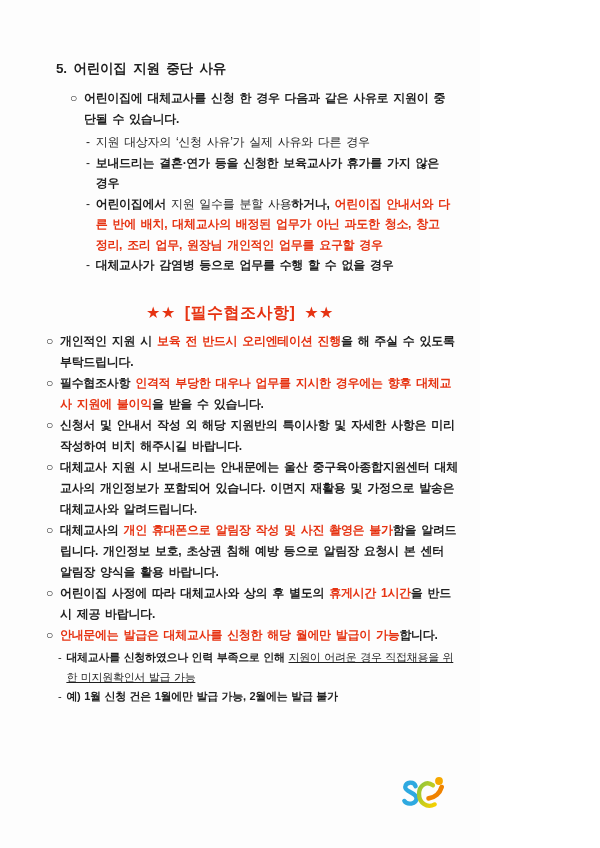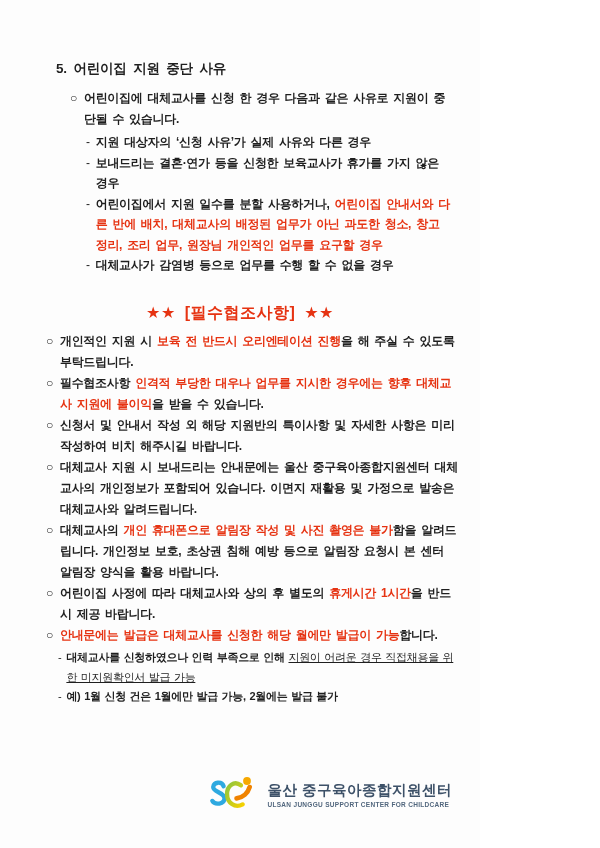--- a/index.html
+++ b/index.html
@@ -7,21 +7,21 @@
   .page {
     position:relative;
     width:480px; height:848px;
     background:#fdfdfd;
     font-family:"Liberation Sans","DejaVu Sans",sans-serif;
     color:#1f1f1f;
     overflow:hidden;
   }
   
   .run-n  { font-weight:bold; }
-  .run-b  { font-weight:bold; }
+  .run-b  { font-weight:normal; }
   .run-rb { font-weight:bold; color:#e63312; }
   .run-u  { text-decoration:underline; }
   
   .section5 {
     position:absolute; top:60px; left:56px; right:26px;
     font-size:12px; letter-spacing:-0.3px; word-spacing:2px;
   }
   .section5 .title {
     font-size:13.5px; font-weight:bold; letter-spacing:-0.2px; word-spacing:3px;
     margin-bottom:10px;
@@ -149,19 +149,15 @@
         <linearGradient id="cg" x1="0" y1="0" x2="1" y2="1">
           <stop offset="0" stop-color="#8dc63f"></stop>
           <stop offset="1" stop-color="#f6d100"></stop>
         </linearGradient>
       </defs>
       <path d="M18 16 C16 10 6 11 6 17 C6 23 19 23 19 30 C19 37 8 38 5 33" stroke="#2ea9e0" fill="none" stroke-width="5" stroke-linecap="round"></path>
       <path d="M38 15 C30 9 22 16 22 25 C22 35 31 42 40 37" stroke="url(#cg)" fill="none" stroke-width="5" stroke-linecap="round"></path>
       <circle cx="45" cy="10" r="4.5" fill="#f6a800"></circle>
       <path d="M33 30 C40 29 46 24 48 17" stroke="#f08300" fill="none" stroke-width="5.5" stroke-linecap="round"></path>
     </svg>
-    <div class="org-names">
-      <span class="org-ko">울산 중구육아종합지원센터</span>
-      <span class="org-en">ULSAN JUNGGU SUPPORT CENTER FOR CHILDCARE</span>
-    </div>
   </div>
 
 </div>
 
 </body></html>

